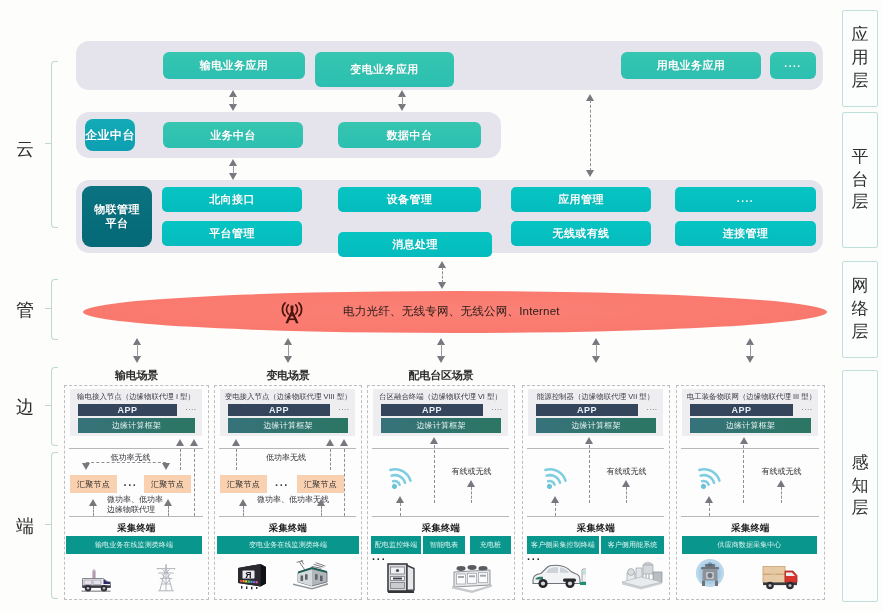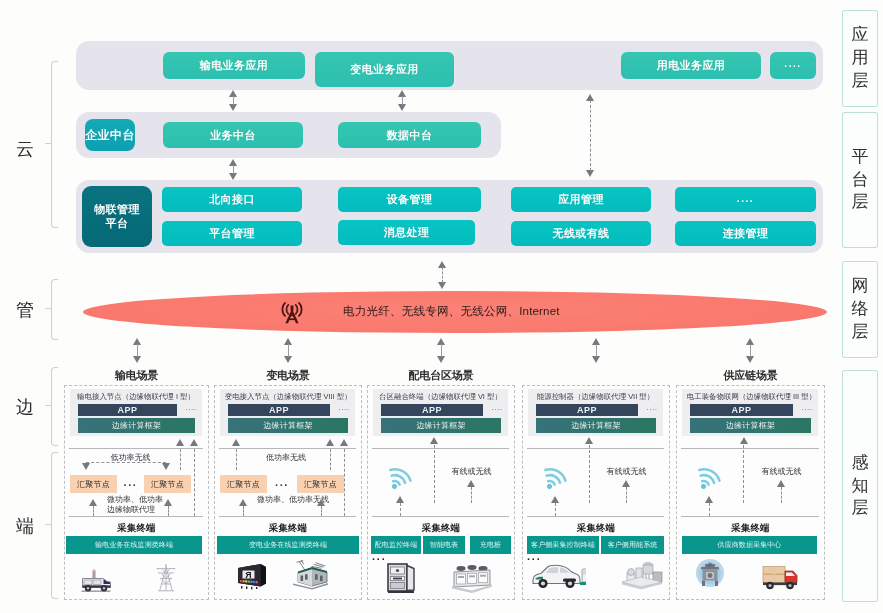--- a/index.html
+++ b/index.html
@@ -141,21 +141,21 @@
     </div>
 <div class="chip bright" style="left:162px;top:187px;width:140px;height:25px">
       <span>北向接口</span>
     </div>
 <div class="chip bright" style="left:162px;top:221px;width:140px;height:25px">
       <span>平台管理</span>
     </div>
 <div class="chip bright" style="left:338px;top:187px;width:143px;height:25px">
       <span>设备管理</span>
     </div>
-<div class="chip bright" style="left:338px;top:220px;width:137px;height:25px">
+<div class="chip bright" style="left:338px;top:232px;width:154px;height:25px">
       <span>消息处理</span>
     </div>
 <div class="chip bright" style="left:511px;top:187px;width:140px;height:25px">
       <span>应用管理</span>
     </div>
 <div class="chip bright" style="left:511px;top:221px;width:140px;height:25px">
       <span>无线或有线</span>
     </div>
 <div class="chip bright dotchip" style="left:675px;top:187px;width:141px;height:25px">
       <span>····</span>
@@ -248,21 +248,20 @@
 <div class="node-panel" style="left:528px;top:389px;width:135px;height:47px"></div>
 <div class="node-title" style="left:528px;top:392px;width:135px"><span>能源控制器（边缘物联代理 VII 型）</span></div>
 <div class="appbar" style="left:536px;top:404px;width:102px;height:12px">
       <span>APP</span>
     </div>
 <div class="dots" style="left:642px;top:406px;width:20px;text-align:center"><span>····</span></div>
 <div class="fwbar" style="left:536px;top:418px;width:120px;height:15px">
       <span>边缘计算框架</span>
     </div>
 
-<div class="scene-title" style="left:676px;top:368px;width:149px"><span>供应链场景</span></div>
 <div class="scene" style="left:676px;top:385px;width:149px;height:215px"></div>
 <div class="tri tri-up abs" style="left:746px;top:338px"></div>
 <div class="tri tri-dn abs" style="left:746px;top:356px"></div>
 <div class="vline abs" style="left:749.5px;top:344px;height:13px"></div>
 <div class="node-panel" style="left:682px;top:389px;width:136px;height:47px"></div>
 <div class="node-title" style="left:682px;top:392px;width:136px"><span>电工装备物联网（边缘物联代理 III 型）</span></div>
 <div class="appbar" style="left:690px;top:404px;width:103px;height:12px">
       <span>APP</span>
     </div>
 <div class="dots" style="left:797px;top:406px;width:20px;text-align:center"><span>····</span></div>

